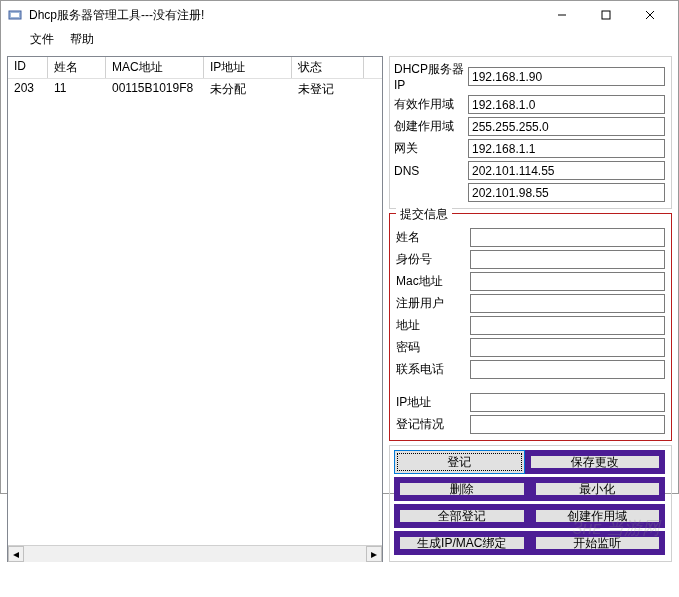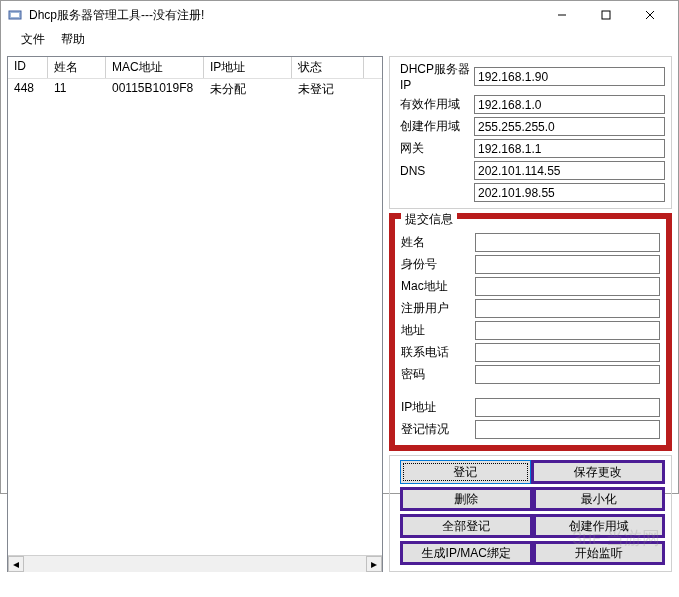--- a/index.html
+++ b/index.html
@@ -4,45 +4,45 @@
 <style>
 * { box-sizing: border-box; font-family: "Microsoft YaHei", "SimSun", sans-serif; }
 body { margin: 0; background: #fff; width: 679px; height: 597px; overflow: hidden; font-size: 12px; color: #000; }
 .window { width: 679px; height: 494px; border: 1px solid #999; background: #fff; display: flex; flex-direction: column; }
 .titlebar { height: 28px; display: flex; align-items: center; padding: 0 6px; }
 .titlebar .icon { width: 16px; height: 16px; margin-right: 6px; }
 .titlebar .title { flex: 1; font-size: 12px; }
 .winbtns { display: flex; }
 .winbtn { width: 44px; height: 28px; display: flex; align-items: center; justify-content: center; }
 .winbtn svg { width: 10px; height: 10px; }
-.menubar { height: 22px; display: flex; align-items: center; padding: 0 12px; }
+.menubar { height: 22px; display: flex; align-items: center; padding: 0 21px; }
 .menuitem { padding: 2px 8px; font-size: 12px; }
 .content { flex: 1; display: flex; padding: 6px; gap: 6px; position: relative; }
 .left { width: 376px; display: flex; flex-direction: column; }
 .table-wrap { flex: 1; border: 1px solid #828790; background: #fff; display: flex; flex-direction: column; position: relative; }
 .thead { display: flex; background: #fff; border-bottom: 1px solid #e0e0e0; }
 .th { border-right: 1px solid #d0d0d0; padding: 2px 6px; font-size: 12px; background: #fff; text-align: left; }
 .tbody { flex: 1; position: relative; }
 .trow { display: flex; }
 .td { padding: 2px 6px; font-size: 12px; white-space: nowrap; overflow: hidden; }
 .scrollbar-h { height: 16px; background: #f0f0f0; border-top: 1px solid #d0d0d0; display: flex; align-items: center; }
 .sb-btn { width: 16px; height: 16px; background: #f0f0f0; display: flex; align-items: center; justify-content: center; border: 1px solid #c0c0c0; }
 .sb-track { flex: 1; height: 16px; background: #f0f0f0; }
 .right { flex: 1; display: flex; flex-direction: column; gap: 4px; position: relative; }
-.group { border: 1px solid #d0d0d0; padding: 4px 6px 6px 10px; display: flex; flex-direction: column; gap: 3px; }
-.group2 { border: 6px solid #b91c1c; padding: 2px 6px 6px 6px; position: relative; display: flex; flex-direction: column; gap: 3px; }
+.group { border: 1px solid #d0d0d0; padding: 4px 6px 6px 4px; display: flex; flex-direction: column; gap: 3px; }
+.group2 { border: 1px solid #b91c1c; padding: 2px 6px 6px 6px; position: relative; display: flex; flex-direction: column; gap: 3px; }
 .legend { position: relative; top: -10px; background: #fff; display: inline-block; padding: 0 4px; width: fit-content; margin-bottom: -8px; }
 .row { display: flex; align-items: center; gap: 4px; }
 .lbl { width: 70px; font-size: 12px; }
 .inp { flex: 1; height: 19px; border: 1px solid #7a7a7a; background: #fff; padding: 1px 3px; font-size: 12px; font-family: inherit; }
 .gap8 { height: 8px; }
 .btnrow { display: flex; }
-.btn { flex: 1; height: 24px; border: 3px solid #4c1d95; background: #e1e1e1; font-size: 12px; display: flex; align-items: center; justify-content: center; }
+.btn { flex: 1; height: 24px; border: 6px solid #4c1d95; background: #e1e1e1; font-size: 12px; display: flex; align-items: center; justify-content: center; }
 .btn.focus { border: 1px solid #0078d7; outline: 1px dotted #000; outline-offset: -4px; }
-.watermark { position: absolute; right: 12px; bottom: 22px; opacity: 0.25; font-size: 18px; color: #888; pointer-events: none; }
+.watermark { position: absolute; right: 12px; bottom: 22px; opacity: 0.25; font-size: 18px; color: #888; font-style: italic; pointer-events: none; }
 .col0 { width: 40px; } .col1 { width: 58px; } .col2 { width: 98px; } .col3 { width: 88px; } .col4 { width: 72px; }
 </style>
 </head>
 <body>
 
 <div class="window">
   <div class="titlebar">
     <span class="icon">
       <svg viewBox="0 0 16 16">
           <rect x="2" y="4" width="12" height="8" fill="#a0b8d8" stroke="#4060a0"></rect>
@@ -78,21 +78,21 @@
       <div class="table-wrap">
         <div class="thead">
           <div class="th col0">ID</div>
           <div class="th col1">姓名</div>
           <div class="th col2">MAC地址</div>
           <div class="th col3">IP地址</div>
           <div class="th col4">状态</div>
         </div>
         <div class="tbody">
           <div class="trow">
-            <div class="td col0">448</div>
+            <div class="td col0">203</div>
             <div class="td col1">11</div>
             <div class="td col2">00115B1019F8</div>
             <div class="td col3">未分配</div>
             <div class="td col4">未登记</div>
           </div>
         </div>
         <div class="scrollbar-h">
           <div class="sb-btn">◂</div>
           <div class="sb-track"></div>
           <div class="sb-btn">▸</div>
@@ -142,25 +142,25 @@
           </div>
         <div class="row">
             <span class="lbl">注册用户</span>
             <input class="inp" style="">
           </div>
         <div class="row">
             <span class="lbl">地址</span>
             <input class="inp" style="">
           </div>
         <div class="row">
-            <span class="lbl">联系电话</span>
+            <span class="lbl">密码</span>
             <input class="inp" style="">
           </div>
         <div class="row">
-            <span class="lbl">密码</span>
+            <span class="lbl">联系电话</span>
             <input class="inp" style="">
           </div>
         <div class="gap8"></div>
         <div class="row">
             <span class="lbl">IP地址</span>
             <input class="inp" style="">
           </div>
         <div class="row">
             <span class="lbl">登记情况</span>
             <input class="inp" style="">

